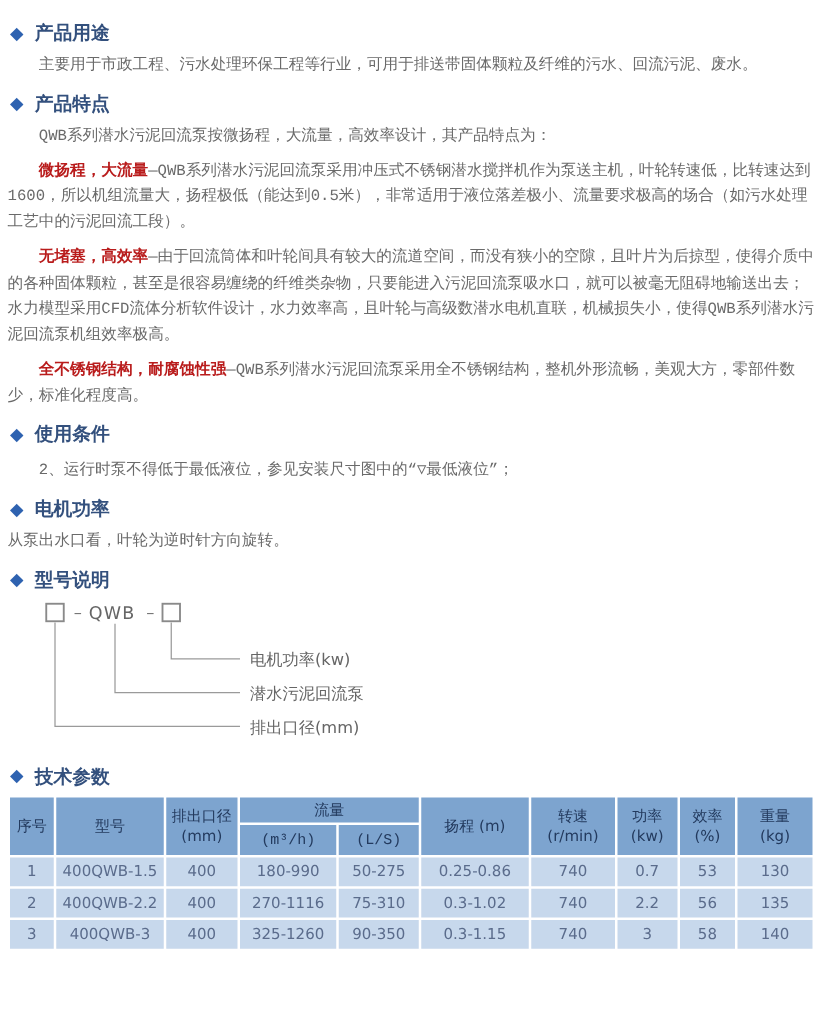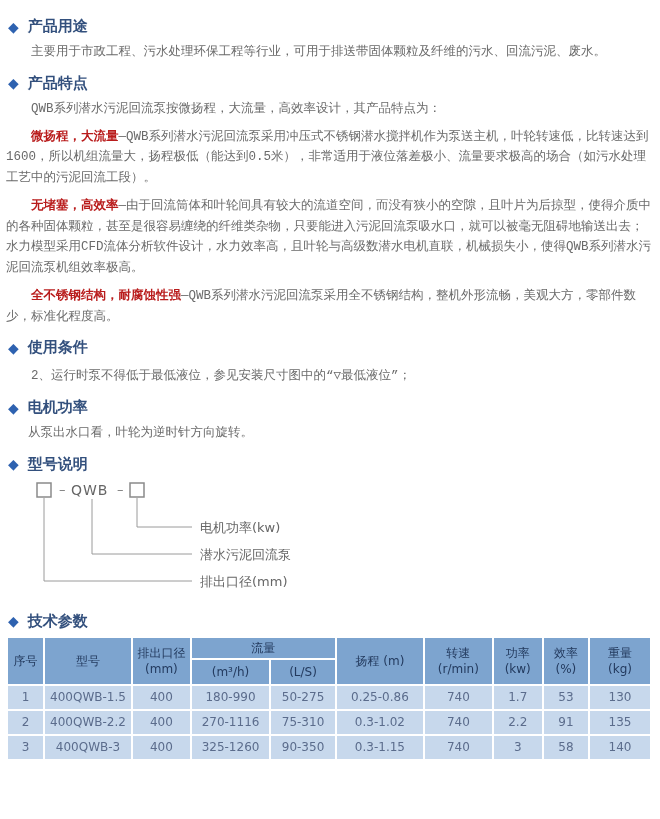--- a/index.html
+++ b/index.html
@@ -16,21 +16,21 @@
     margin:11px 0 5px 0;
   }
   .diamond-icon {
     color:#2e62b0; font-size:14px; margin:0 9px 0 2px;
     font-style:normal; line-height:1;
   }
   .body-text {
     font-size:12.5px; line-height:1.66; color:#6a6a6a;
     margin:6px 0 7px 0; text-indent:2em;font-family:Liberation Mono, monospace;
   }
-  .body-text.no-indent { text-indent:0; margin-left:22px; }
+  .body-text.no-indent { text-indent:0; }
   .lead { font-weight:bold; color:#b91c1c; }
   .cond-item { margin:9px 0; }
 
   
   .model-diagram { margin:2px 0 0 24px; }
   .model-diagram svg text { font-family:"DejaVu Sans","Liberation Sans",sans-serif; }
 
   
   table.specs {
     width:100%; border-collapse:separate; border-spacing:2px;
@@ -39,21 +39,21 @@
   table.specs th {
     background:#7da4cf; color:#233a5e; font-weight:normal;
     text-align:center; vertical-align:middle; padding:2px 1px; line-height:1.35;
   }
   table.specs th .line2 { display:block; }
   table.specs td {
     background:#c7d8ec; color:#5b6c8c; text-align:center;
     vertical-align:middle; padding:4px 1px; line-height:1.25;
     overflow:hidden; white-space:nowrap;
   }
-  table.specs thead tr.sub-row th { height:20px; }
+  table.specs thead tr.sub-row th { height:20px;font-family:Liberation Mono, monospace; }
 </style>
 </head>
 <body>
 
 <div class="page">
 
   <div class="section-heading">
     <span class="diamond-icon">◆</span>
     <span>产品用途</span>
   </div>
@@ -140,34 +140,34 @@
     </thead>
     <tbody>
         <tr>
           <td>1</td>
           <td>400QWB-1.5</td>
           <td>400</td>
           <td>180-990</td>
           <td>50-275</td>
           <td>0.25-0.86</td>
           <td>740</td>
-          <td>1.7</td>
+          <td>0.7</td>
           <td>53</td>
           <td>130</td>
         </tr>
         <tr>
           <td>2</td>
           <td>400QWB-2.2</td>
           <td>400</td>
           <td>270-1116</td>
           <td>75-310</td>
           <td>0.3-1.02</td>
           <td>740</td>
           <td>2.2</td>
-          <td>91</td>
+          <td>56</td>
           <td>135</td>
         </tr>
         <tr>
           <td>3</td>
           <td>400QWB-3</td>
           <td>400</td>
           <td>325-1260</td>
           <td>90-350</td>
           <td>0.3-1.15</td>
           <td>740</td>

